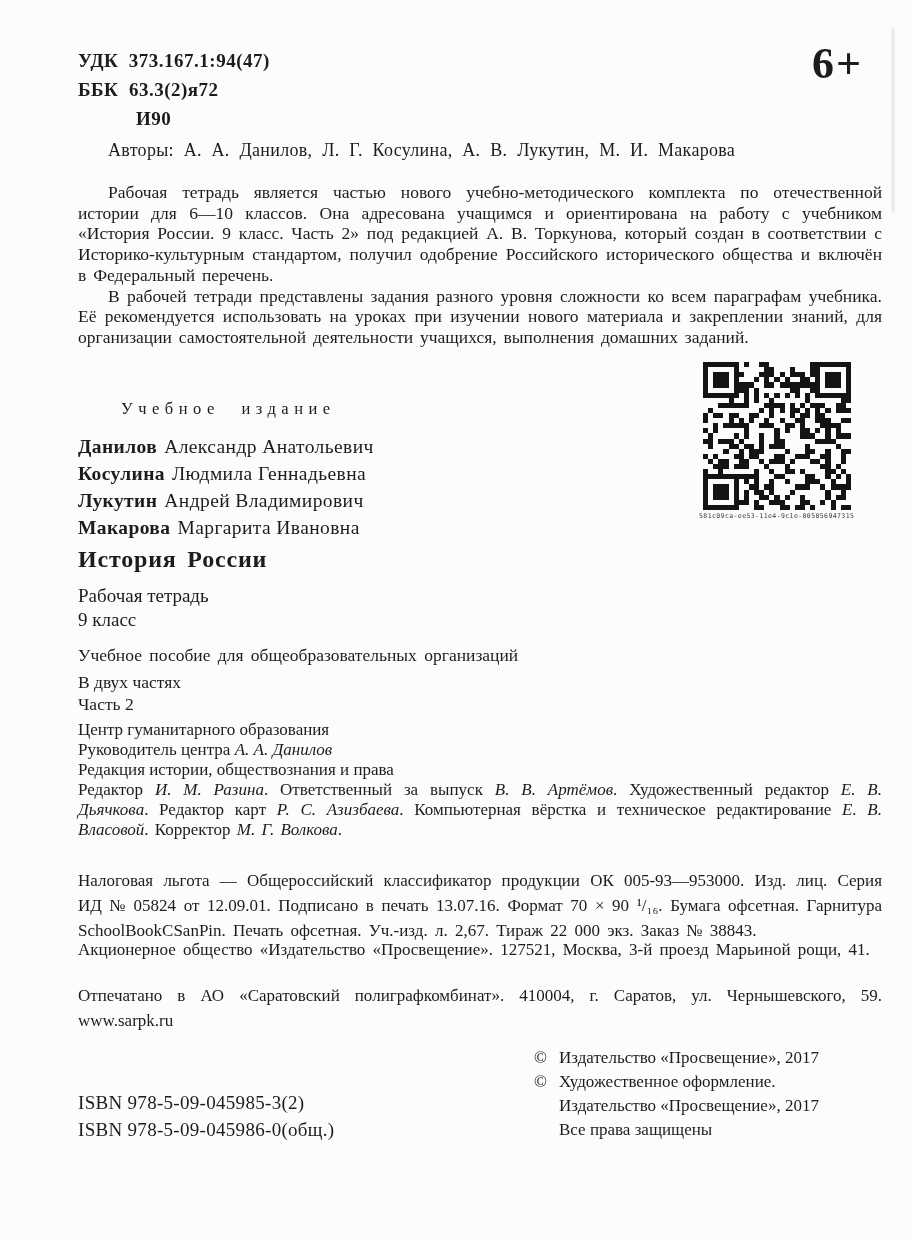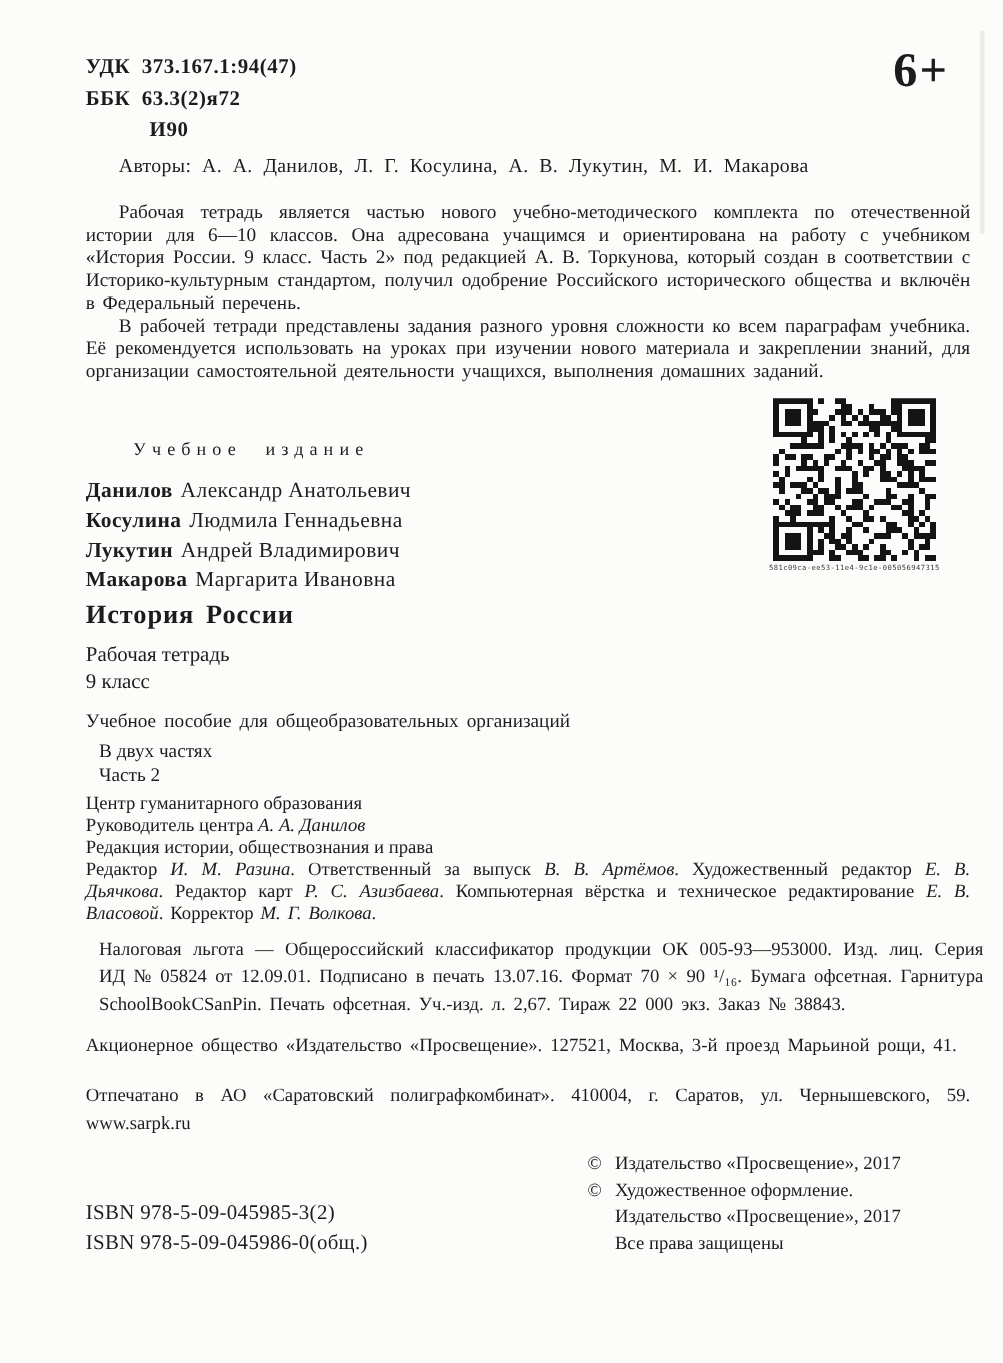--- a/index.html
+++ b/index.html
@@ -33,26 +33,26 @@
   .qr-caption{margin-top:2px;font-size:6.5px;letter-spacing:0.4px;color:#3a3a3a;font-family:"DejaVu Sans Mono",monospace;}
 
   .edition-type{left:78px;top:399px;font-size:16.5px;letter-spacing:5.5px;word-spacing:12px;margin-left:43px;}
 
   .authors-full{left:78px;top:433px;font-size:19.5px;line-height:27px;letter-spacing:0.4px;}
   .authors-full .surname{font-weight:bold;margin-right:7px;}
 
   .book-title{left:78px;top:546px;font-size:24px;font-weight:bold;letter-spacing:0.8px;word-spacing:4px;}
   .series-block{left:78px;top:584px;font-size:19px;line-height:24px;}
   .purpose-line{left:78px;top:645px;font-size:17.5px;word-spacing:3px;}
-  .parts-block{left:78px;top:671px;font-size:17.5px;line-height:22px;margin-left:12px;}
+  .parts-block{left:78px;top:671px;font-size:17.5px;line-height:22px;}
 
   .credits{left:78px;top:720px;width:804px;font-size:17px;line-height:20px;}
   .credits .staff{text-align:justify;word-spacing:2px;}
 
-  .imprint-tax{left:78px;top:850px;width:804px;font-size:17px;line-height:25px;text-align:justify;word-spacing:3px;margin-left:12px;}
+  .imprint-tax{left:78px;top:868px;width:804px;font-size:17px;line-height:25px;text-align:justify;word-spacing:3px;}
   .imprint-publisher{left:78px;top:937px;width:804px;font-size:17px;line-height:25px;text-align:justify;word-spacing:3px;}
   .imprint-printer{left:78px;top:983px;width:804px;font-size:17px;line-height:25px;text-align:justify;word-spacing:3px;}
   .imprint-tax p,.imprint-publisher p,.imprint-printer p{margin:0;}
 
   .isbn-block{left:78px;top:1089px;font-size:19px;font-weight:normal;line-height:27px;letter-spacing:0.3px;}
 
   .copyright-block{left:534px;top:1046px;font-size:17px;line-height:24px;}
   .copyright-block .c-line{display:flex;}
   .copyright-block .c-sym{width:25px;flex:0 0 25px;}
   .copyright-block .c-ind{padding-left:25px;}

